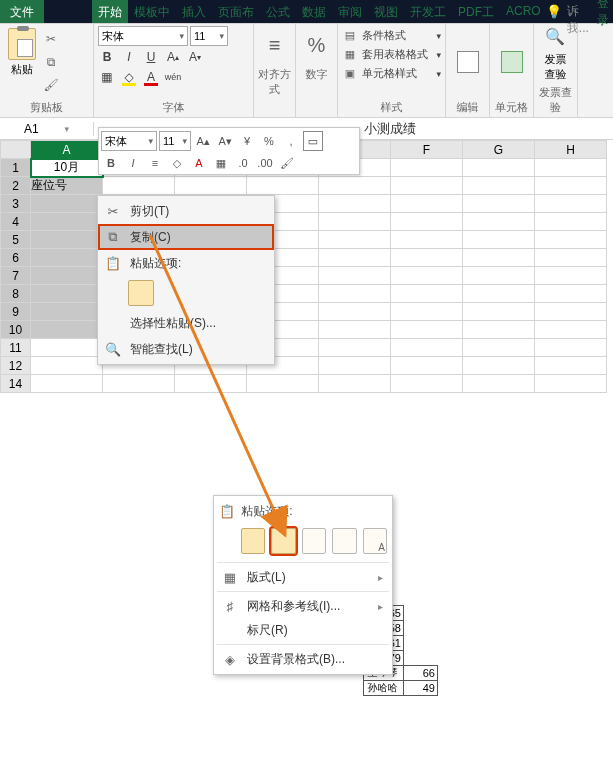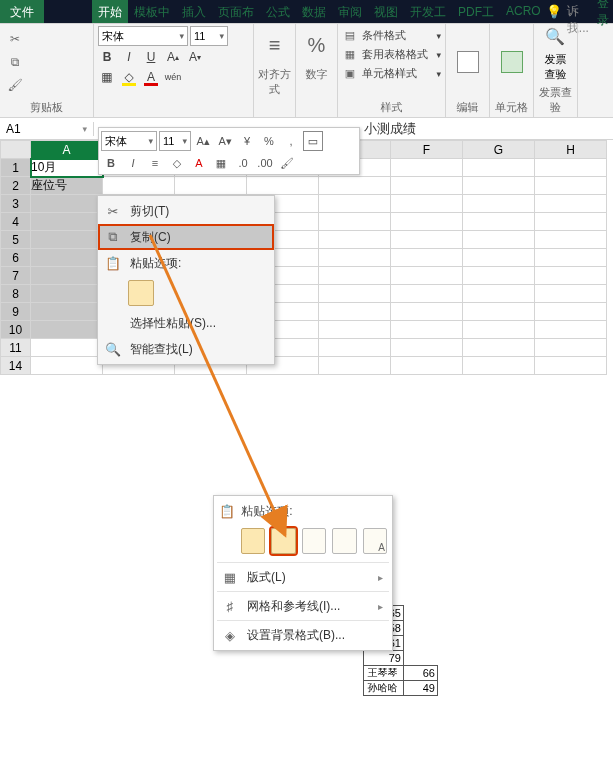--- a/index.html
+++ b/index.html
@@ -61,21 +61,21 @@
 
 .mini-tb { position: absolute; left: 98px; top: 127px; width: 262px; height: 48px; background: #fff; border: 1px solid #c8c8c8; box-shadow: 1px 1px 3px rgba(0,0,0,.2); padding: 2px; z-index: 5; }
 .mini-row { display: flex; gap: 2px; align-items: center; height: 22px; }
 .mini-combo { border: 1px solid #ababab; font-size: 11px; height: 20px; display: flex; align-items: center; padding: 0 3px; }
 .mini-fnt { width: 56px; }
 .mini-sz { width: 32px; }
 .mini-btn { width: 20px; height: 20px; display: flex; align-items: center; justify-content: center; font-size: 11px; color: #555; }
 
 
 .name-row { display: flex; align-items: center; height: 22px; border-bottom: 1px solid #d4d4d4; }
-.name-box { width: 94px; border-right: 1px solid #d4d4d4; padding: 0 6px; font-size: 12px; display: flex; align-items: center; }
+.name-box { width: 94px; border-right: 1px solid #d4d4d4; padding: 0 24px; font-size: 12px; display: flex; align-items: center; }
 .formula-txt { margin-left: 270px; font-size: 13px; color: #333; }
 
 
 .grid-wrap { position: relative; }
 table.sheet { border-collapse: collapse; font-size: 12px; }
 table.sheet th, table.sheet td { border: 1px solid #d4d4d4; height: 18px; }
 .sel-all { width: 30px; background: #e6e6e6; }
 .colh { background: #e6e6e6; text-align: center; font-weight: normal; width: 72px; }
 .rowh { background: #e6e6e6; text-align: center; font-weight: normal; width: 30px; }
 .colh.sel { background: #0f7d3e; color: #fff; }
@@ -129,20 +129,24 @@
   <div class="tab-right">
     <span class="bulb">💡</span>
     <span class="tell">告诉我...</span>
     <span class="login">登录</span>
   </div>
 </div>
 
 <div class="ribbon">
   <div class="group grp-clipboard">
     <div class="clip-body">
+      <div class="paste-big">
+        <div class="paste-icon"></div>
+        <div class="paste-label">粘贴</div>
+      </div>
       <div class="clip-side">
         <div class="small-btn">✂</div>
         <div class="small-btn">⧉</div>
         <div class="small-btn">🖌</div>
       </div>
     </div>
     <div class="group-label">剪贴板</div>
   </div>
 
   <div class="group grp-font">
@@ -164,20 +168,21 @@
         <div class="fmt">A<sup style="font-size:8px">▴</sup></div>
         <div class="fmt">A<sup style="font-size:8px">▾</sup></div>
       </div>
       <div class="font-row3">
         <div class="fmt">▦</div>
         <div class="fmt" style="position:relative">◇<span style="position:absolute;bottom:0;left:2px;width:14px;height:3px;background:#ffe600"></span></div>
         <div class="fmt" style="position:relative">A<span style="position:absolute;bottom:0;left:2px;width:14px;height:3px;background:#d00"></span></div>
         <div class="fmt" style="font-size:9px">wén</div>
       </div>
     </div>
+    <div class="group-label">字体</div>
   </div>
 
   <div class="group grp-align">
     <div class="stub-icon">≡</div>
     <div class="group-label">对齐方式</div>
   </div>
 
   <div class="group grp-num">
     <div class="stub-icon">%</div>
     <div class="group-label">数字</div>
@@ -274,21 +279,21 @@
     <th class="colh">B</th>
     <th class="colh">C</th>
     <th class="colh">D</th>
     <th class="colh">E</th>
     <th class="colh">F</th>
     <th class="colh">G</th>
     <th class="colh">H</th>
   </tr>
   <tr>
           <th class="rowh sel-range">1</th>
-          <td class="cell" style="text-align:left;outline:2px solid #0f7d3e;outline-offset:-1px">10月</td>
+          <td class="cell" style="text-align:center;outline:2px solid #0f7d3e;outline-offset:-1px">10月</td>
           <td class="cell"></td>
           <td class="cell"></td>
           <td class="cell"></td>
           <td class="cell"></td>
           <td class="cell"></td>
           <td class="cell"></td>
           <td class="cell"></td>
         </tr>
   <tr>
           <th class="rowh sel-range">2</th>
@@ -384,20 +389,31 @@
           <td class="cell"></td>
           <td class="cell"></td>
           <td class="cell"></td>
           <td class="cell"></td>
           <td class="cell"></td>
           <td class="cell"></td>
           <td class="cell"></td>
         </tr>
   <tr>
           <th class="rowh">11</th>
+          <td class="cell"></td>
+          <td class="cell"></td>
+          <td class="cell"></td>
+          <td class="cell"></td>
+          <td class="cell"></td>
+          <td class="cell"></td>
+          <td class="cell"></td>
+          <td class="cell"></td>
+        </tr>
+  <tr>
+          <th class="rowh">12</th>
           <td class="cell"></td>
           <td class="cell"></td>
           <td class="cell"></td>
           <td class="cell"></td>
           <td class="cell"></td>
           <td class="cell"></td>
           <td class="cell"></td>
           <td class="cell"></td>
         </tr>
   <tr>
@@ -457,20 +473,24 @@
   <div class="ctx2-item">
       <span class="ctx-icon">▦</span>
       <span>版式(L)</span>
       <span class="ctx2-caret">▸</span>
     </div>
   <div class="ctx2-sep"></div>
   <div class="ctx2-item">
       <span class="ctx-icon">♯</span>
       <span>网格和参考线(I)...</span>
       <span class="ctx2-caret">▸</span>
+    </div>
+  <div class="ctx2-item">
+      <span class="ctx-icon"></span>
+      <span>标尺(R)</span>
     </div>
   <div class="ctx2-sep"></div>
   <div class="ctx2-item">
       <span class="ctx-icon">◈</span>
       <span>设置背景格式(B)...</span>
     </div>
 </div>
 
 <table class="mini-table">
   <tbody>

